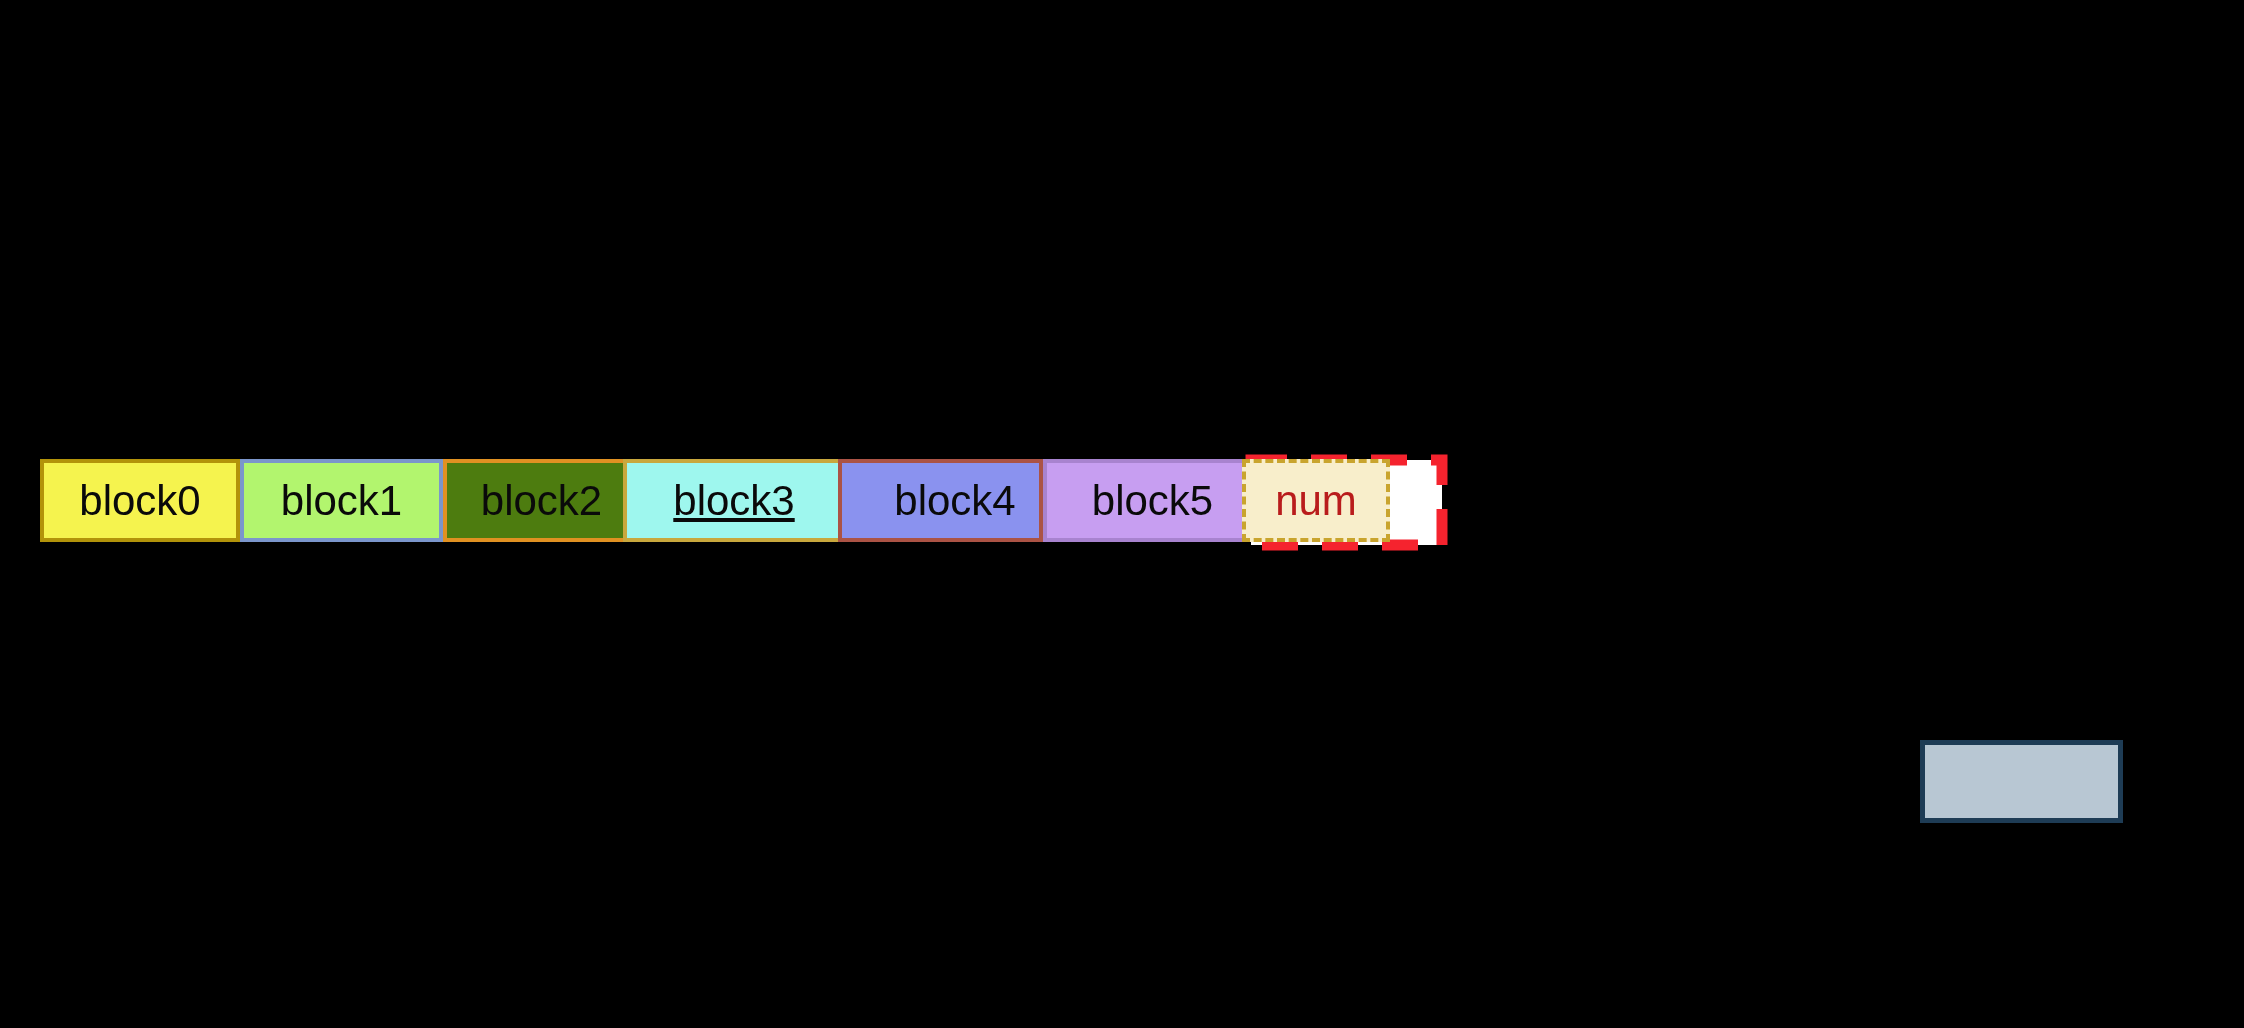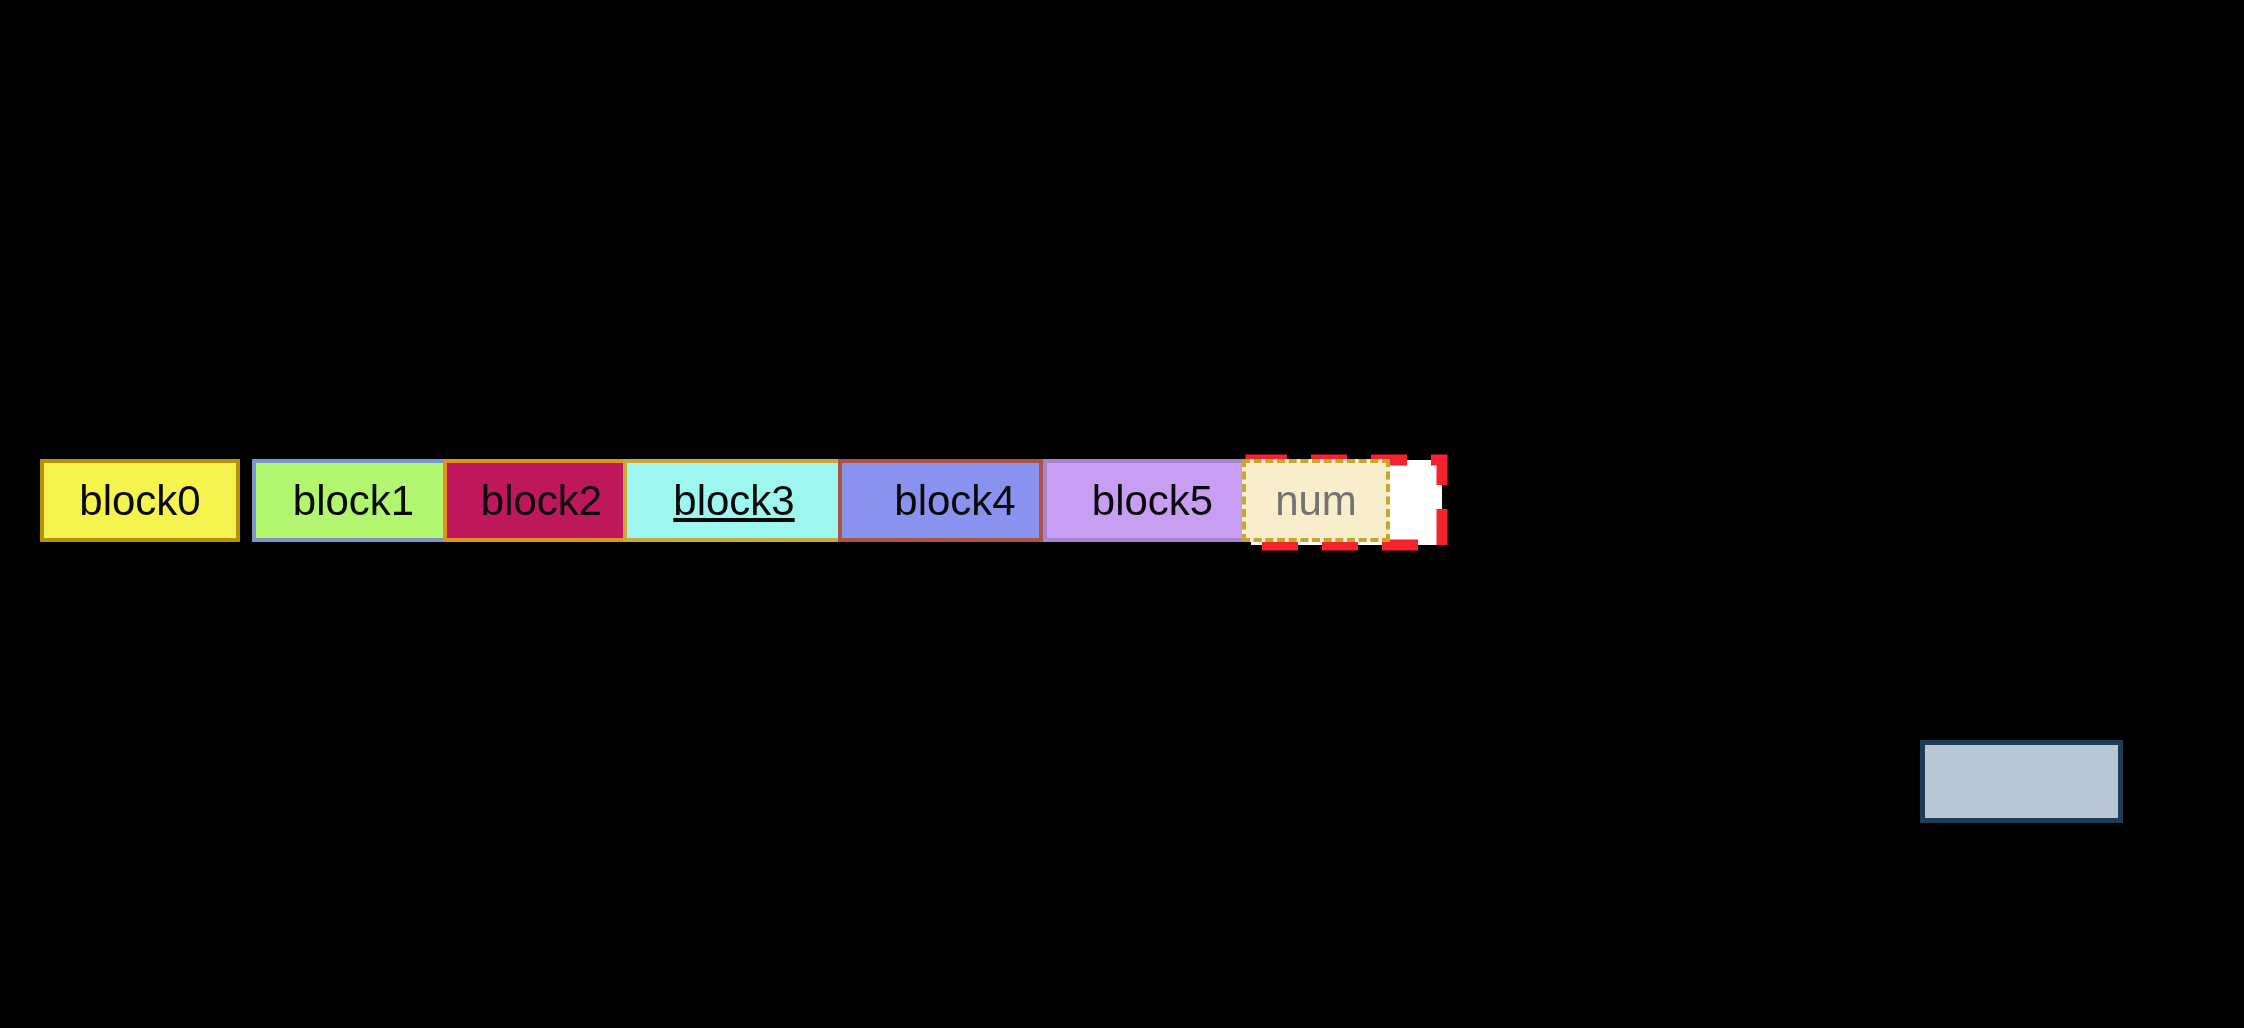--- a/index.html
+++ b/index.html
@@ -21,21 +21,21 @@
     height: 83px;
     border: 4px solid;
     box-sizing: border-box;
     display: flex;
     align-items: center;
     justify-content: center;
     font-size: 42px;
     color: #0a0a0a;
   }
   .c0 { left: 40px;   width: 200px; }
-  .c1 { left: 252px;  width: 203px; }
+  .c1 { left: 240px;  width: 203px; }
   .c2 { left: 443px;  width: 197px; }
   .c3 { left: 623px;  width: 222px; text-decoration: underline; }
   .c4 { left: 838px;  width: 205px; }
   .c5 { left: 1043px; width: 219px; }
   #drop-slot {
     position: absolute;
     left: 1245px;
     top: 454px;
     width: 203px;
     height: 97px;
@@ -47,21 +47,21 @@
     left: 1242px;
     top: 459px;
     width: 148px;
     height: 83px;
     border: 4px dashed;
     box-sizing: border-box;
     display: flex;
     align-items: center;
     justify-content: center;
     font-size: 42px;
-    color: #737373;
+    color: #b91c1c;
     z-index: 2;
   }
   #palette-block {
     position: absolute;
     left: 632px;
     top: 742px;
     width: 200px;
     height: 78px;
     border: 5px solid;
     box-sizing: border-box;
@@ -85,21 +85,21 @@
 
 <div id="stage" style="background-color: rgb(0, 0, 0);">
 
   <div>
     <div class="cell c0" style="background-color: rgb(245, 243, 78); border-color: rgb(178, 147, 10);">
       <span>block0</span>
     </div>
     <div class="cell c1" style="background-color: rgb(178, 245, 110); border-color: rgb(123, 150, 203);">
       <span>block1</span>
     </div>
-    <div class="cell c2" style="background-color: #be185d; border-color: rgb(224, 145, 34);">
+    <div class="cell c2" style="background-color: #4d7c0f; border-color: rgb(224, 145, 34);">
       <span>block2</span>
     </div>
     <div class="cell c3" style="background-color: rgb(158, 247, 238); border-color: rgb(201, 168, 61);">
       <span>block3</span>
     </div>
     <div class="cell c4" style="background-color: rgb(138, 146, 239); border-color: rgb(171, 83, 69); padding-left: 29px;">
       <span>block4</span>
     </div>
     <div class="cell c5" style="background-color: rgb(199, 158, 241); border-color: rgb(168, 131, 207);">
       <span>block5</span>

